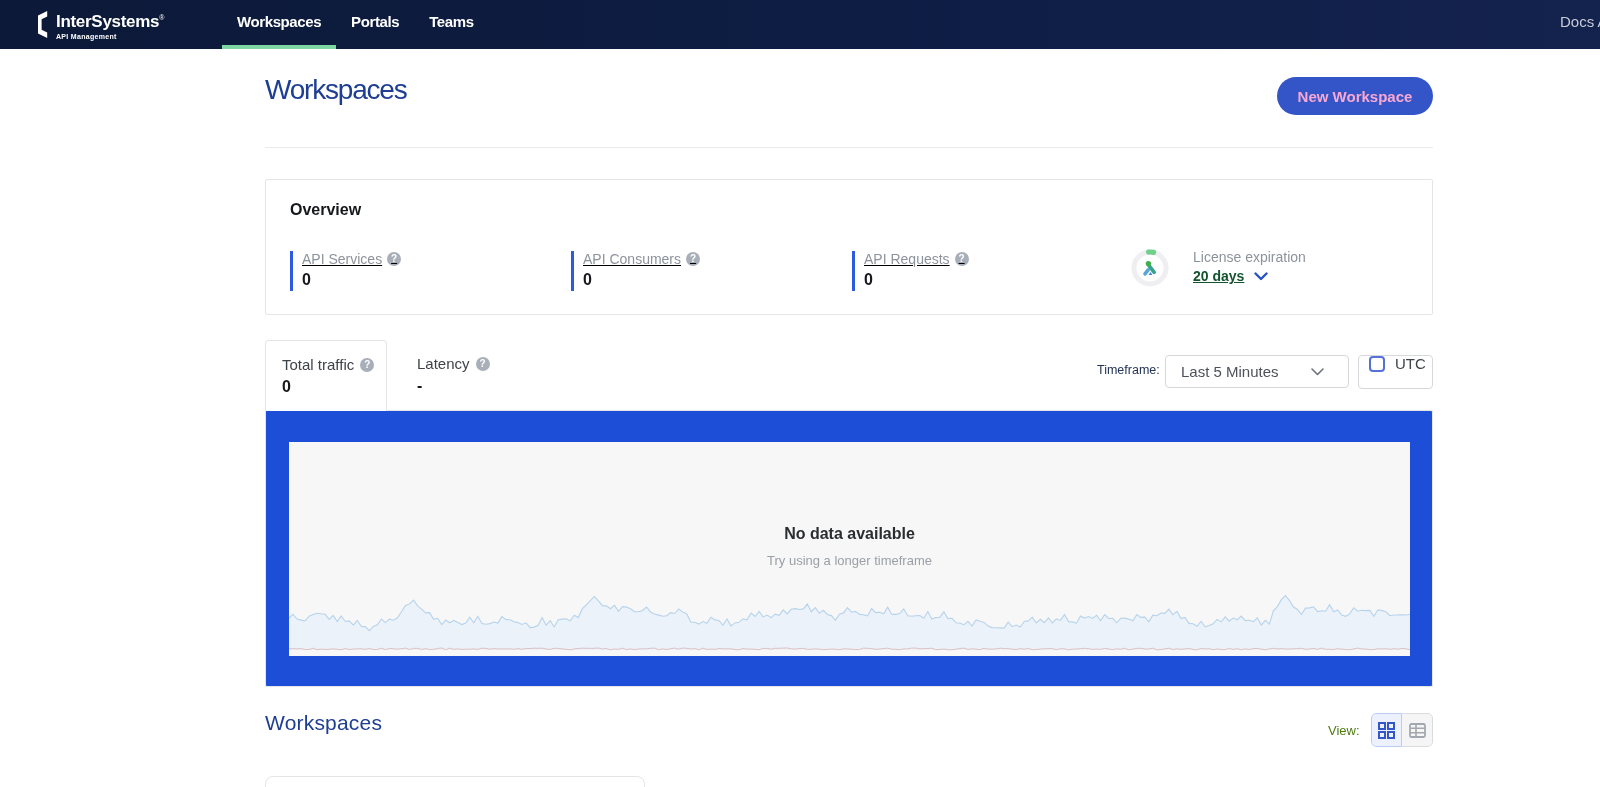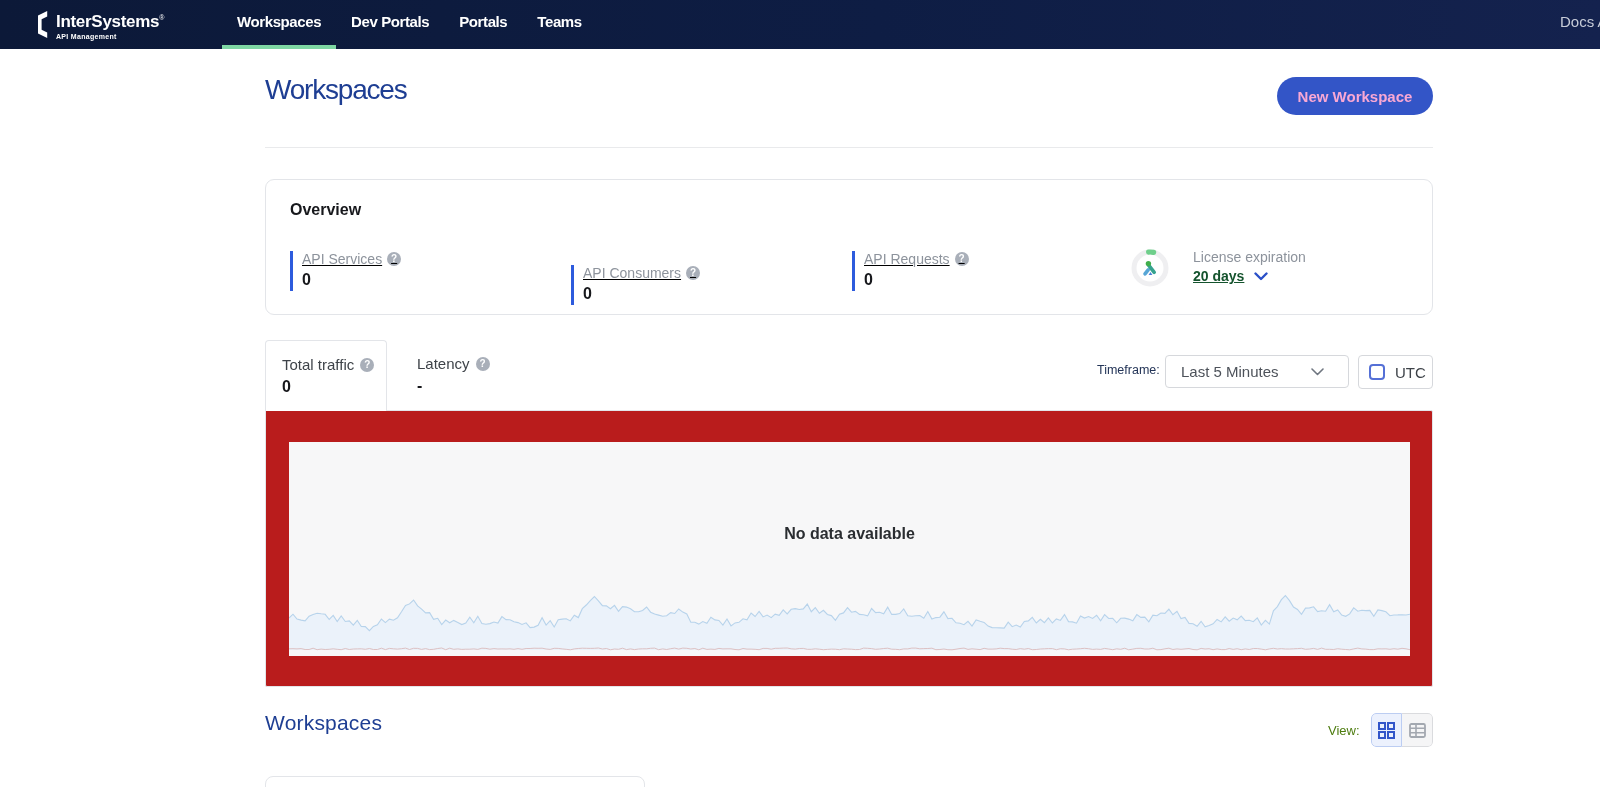--- a/index.html
+++ b/index.html
@@ -50,29 +50,29 @@
     font-size: 15px; font-weight: bold; cursor: pointer;
   }
   .header-divider {
     position: absolute; left: 265px; top: 147px; width: 1168px; height: 1px;
     background: #e9eaec;
   }
 
   
   .overview-card {
     position: absolute; left: 265px; top: 179px; width: 1168px; height: 136px;
-    background: #ffffff; border: 1px solid #e3e5e9; border-radius: 9px;
+    background: #ffffff; border: 1px solid #e3e5e9; border-radius: 2px;
   }
   .overview-title {
     position: absolute; left: 24px; top: 21px;
     font-size: 16px; font-weight: bold; color: #17181c;
   }
   .metric { position: absolute; top: 71px; border-left: 3px solid #2d5bdd; padding-left: 9px; height: 40px; }
   .metric-1 { left: 24px; }
-  .metric-2 { left: 305px; margin-top: 14px; }
+  .metric-2 { left: 305px; }
   .metric-3 { left: 586px; }
   .metric-label-row { display: flex; align-items: center; gap: 5px; text-decoration: underline; }
   .metric-label { font-size: 14px; color: #8d939c; }
   .metric-value { font-size: 16px; font-weight: bold; color: #17181c; margin-top: 4px; }
   .help-icon {
     width: 14px; height: 14px; border-radius: 50%; background: #a9afb9;
     color: #ffffff; font-size: 10px; font-weight: bold; line-height: 14px;
     text-align: center; display: inline-block; flex: 0 0 auto;
   }
   .license { position: absolute; left: 865px; top: 69px; display: flex; gap: 24px; }
@@ -99,32 +99,32 @@
   }
   .timeframe-select {
     position: absolute; left: 1165px; top: 355px; width: 184px; height: 33px;
     border: 1px solid #d6d8dc; border-radius: 4px; background: #ffffff;
     display: flex; align-items: center; padding: 0 24px 0 15px; cursor: pointer;
   }
   .timeframe-select-value { font-size: 15px; color: #4d525a; flex: 1 1 auto; }
   .utc-box {
     position: absolute; left: 1358px; top: 355px; width: 75px; height: 23px;
     border: 1px solid #d6d8dc; border-radius: 4px; background: #ffffff;
-    display: flex; align-items: center; padding: 16px 10px; gap: 10px; cursor: pointer;
+    display: flex; align-items: flex-end; padding: 16px 10px; gap: 10px; cursor: pointer;
   }
   .utc-checkbox {
     width: 16px; height: 16px; border: 2px solid #5570d6; border-radius: 4px;
     background: #ffffff; flex: 0 0 auto; cursor: pointer;
   }
   .utc-label { font-size: 15px; color: #3e4349; }
 
   
   .traffic-panel {
     position: absolute; left: 265px; top: 410px; width: 1168px; height: 277px;
-    background: #b91c1c; border: 1px solid #e3e5e9; border-radius: 0 2px 2px 2px; z-index: 1;
+    background: #1d4ed8; border: 1px solid #e3e5e9; border-radius: 0 2px 2px 2px; z-index: 1;
   }
   .plot-area {
     position: absolute; left: 23px; top: 31px; width: 1121px; height: 214px;
     background: #f7f7f8; overflow: hidden;
   }
   .plot-empty { position: absolute; left: 0; top: 83px; width: 100%; text-align: center; }
   .plot-empty-title { font-size: 16px; font-weight: bold; color: #2a2d31; }
   .plot-empty-sub { font-size: 13px; color: #9aa0a5; margin-top: 10px; }
   .sparkline { position: absolute; left: 0; bottom: 0; width: 1121px; height: 64px; display: block; }
 
@@ -161,23 +161,20 @@
         <path d="M0 4.4 L9.2 0 L9.2 5.6 L3.6 8.2 L3.6 18.8 L9.2 21.4 L9.2 27 L0 22.6 Z" fill="#ffffff"></path>
       </svg>
       <div class="logo-text">
         <div class="logo-brand"><span>InterSystems</span><span class="logo-reg">®</span></div>
         <div class="logo-sub">API Management</div>
       </div>
     </div>
     <ul class="nav-items">
       <li class="nav-item active">
           <span>Workspaces</span>
-        </li>
-      <li class="nav-item">
-          <span>Dev Portals</span>
         </li>
       <li class="nav-item">
           <span>Portals</span>
         </li>
       <li class="nav-item">
           <span>Teams</span>
         </li>
     </ul>
     <div class="navbar-docs">Docs A</div>
   </header>
@@ -258,20 +255,21 @@
   </div>
   <div class="utc-box">
     <span class="utc-checkbox"></span>
     <span class="utc-label">UTC</span>
   </div>
 
   <section class="traffic-panel">
     <div class="plot-area">
       <div class="plot-empty">
         <div class="plot-empty-title">No data available</div>
+        <div class="plot-empty-sub">Try using a longer timeframe</div>
       </div>
       <svg class="sparkline" id="sparkline" viewBox="0 0 1121 64" preserveAspectRatio="none">
           <polygon points="0,58 0.0,26 4.0,22.2 8.0,27.1 12.1,28.1 16.1,28.9 20.1,24.2 24.1,22.4 28.1,21.2 32.1,21.8 36.2,22.3 40.2,27.5 44.2,23.4 48.2,29.6 52.2,24 56.3,29.5 60.3,28.9 64.3,33.2 68.3,28.4 72.3,34.5 76.3,34.6 80.4,38.7 84.4,34.4 88.4,32.7 92.4,27 96.4,30.6 100.4,27.2 104.5,28.2 108.5,25.8 112.5,19.8 116.5,13.5 120.5,11.9 124.6,8 128.6,13.8 132.6,17.1 136.6,20.9 140.6,20.6 144.6,27.3 148.7,26.3 152.7,32.6 156.7,28.1 160.7,30.8 164.7,28.4 168.8,30.5 172.8,32.6 176.8,31.1 180.8,25.2 184.8,30.8 188.8,24.3 192.9,31.5 196.9,32.3 200.9,31.6 204.9,30 208.9,31 212.9,24.6 217.0,27.6 221.0,27.8 225.0,29.8 229.0,30.6 233.0,32.4 237.1,30.8 241.1,35.6 245.1,35.1 249.1,33.3 253.1,25.7 257.1,33.1 261.2,28.7 265.2,35 269.2,27.7 273.2,27.1 277.2,26.8 281.3,28.9 285.3,23.3 289.3,25.6 293.3,16.7 297.3,13 301.3,8.6 305.4,4.5 309.4,8.8 313.4,13.7 317.4,13.9 321.4,16.7 325.5,13.4 329.5,19.4 333.5,14.6 337.5,15.1 341.5,16.7 345.5,19.8 349.6,19.8 353.6,18.4 357.6,15 361.6,20.2 365.6,22 369.6,23.1 373.7,24.2 377.7,23.8 381.7,20.6 385.7,21.5 389.7,17 393.8,20.1 397.8,21.9 401.8,30.2 405.8,30.3 409.8,32.1 413.8,29.5 417.9,31.3 421.9,25.2 425.9,27.9 429.9,28.5 433.9,33 438.0,27 442.0,33.9 446.0,30.9 450.0,30.3 454.0,26.8 458.0,27.8 462.1,21 466.1,24.5 470.1,19.5 474.1,24.9 478.1,23.1 482.2,25.6 486.2,22.1 490.2,23.3 494.2,17.9 498.2,21.9 502.2,17.3 506.3,16.6 510.3,17.5 514.3,16.9 518.3,12.1 522.3,19.7 526.3,15.6 530.4,21.2 534.4,18.3 538.4,22.5 542.4,23.6 546.4,28.3 550.5,22.1 554.5,20.9 558.5,15.7 562.5,20.2 566.5,19.4 570.5,22.4 574.6,22.7 578.6,23.9 582.6,16.5 586.6,20.6 590.6,20.2 594.7,21.8 598.7,15.2 602.7,22.4 606.7,22.4 610.7,21.6 614.7,17 618.8,23.7 622.8,24.3 626.8,23.8 630.8,23.5 634.8,26.3 638.8,19.5 642.9,27 646.9,25.6 650.9,25.2 654.9,19.8 658.9,26.6 663.0,26.3 667.0,30.8 671.0,31.3 675.0,32.7 679.0,29.3 683.0,34.1 687.1,27.9 691.1,29.3 695.1,30.4 699.1,34.1 703.1,35.6 707.2,35.8 711.2,35.9 715.2,36.1 719.2,30.2 723.2,34.7 727.2,33.1 731.3,35 735.3,29.5 739.3,28.9 743.3,25.4 747.3,31 751.4,27.3 755.4,30.7 759.4,25.9 763.4,31 767.4,26.9 771.4,28.4 775.5,22.6 779.5,29.6 783.5,29.9 787.5,31.2 791.5,24.1 795.5,26.1 799.6,24.6 803.6,26.4 807.6,23.2 811.6,28.8 815.6,22.7 819.7,26.5 823.7,26.4 827.7,30.8 831.7,26.3 835.7,26.1 839.7,27.1 843.8,28.8 847.8,22.6 851.8,25.4 855.8,25.1 859.8,29.8 863.9,23.1 867.9,23.7 871.9,21 875.9,21.4 879.9,17.2 883.9,22.7 888.0,19.3 892.0,26.5 896.0,25.5 900.0,31.4 904.0,31.7 908.1,34.3 912.1,29.3 916.1,34.8 920.1,33.4 924.1,31.8 928.1,27.5 932.2,29.9 936.2,24.8 940.2,29.2 944.2,26.1 948.2,27.8 952.2,24.1 956.3,28.6 960.3,28.3 964.3,29.7 968.3,25.9 972.3,33 976.4,28.3 980.4,32.1 984.4,18.8 988.4,14.6 992.4,7.7 996.4,3.5 1000.5,8.6 1004.5,15.1 1008.5,17.4 1012.5,22.4 1016.5,16.1 1020.6,15.9 1024.6,14.8 1028.6,19.6 1032.6,18.7 1036.6,19.2 1040.6,12.6 1044.7,19.7 1048.7,18 1052.7,23.1 1056.7,24.3 1060.7,21.9 1064.7,15.9 1068.8,19.2 1072.8,18.2 1076.8,18.6 1080.8,18.4 1084.8,24.3 1088.9,17.9 1092.9,18.6 1096.9,19.8 1100.9,23.7 1104.9,23 1108.9,22.9 1113.0,22.7 1117.0,23 1121.0,22.2 1121,58" fill="#e9f1f9" opacity="0.9"></polygon>
           <polyline points="0.0,26 4.0,22.2 8.0,27.1 12.1,28.1 16.1,28.9 20.1,24.2 24.1,22.4 28.1,21.2 32.1,21.8 36.2,22.3 40.2,27.5 44.2,23.4 48.2,29.6 52.2,24 56.3,29.5 60.3,28.9 64.3,33.2 68.3,28.4 72.3,34.5 76.3,34.6 80.4,38.7 84.4,34.4 88.4,32.7 92.4,27 96.4,30.6 100.4,27.2 104.5,28.2 108.5,25.8 112.5,19.8 116.5,13.5 120.5,11.9 124.6,8 128.6,13.8 132.6,17.1 136.6,20.9 140.6,20.6 144.6,27.3 148.7,26.3 152.7,32.6 156.7,28.1 160.7,30.8 164.7,28.4 168.8,30.5 172.8,32.6 176.8,31.1 180.8,25.2 184.8,30.8 188.8,24.3 192.9,31.5 196.9,32.3 200.9,31.6 204.9,30 208.9,31 212.9,24.6 217.0,27.6 221.0,27.8 225.0,29.8 229.0,30.6 233.0,32.4 237.1,30.8 241.1,35.6 245.1,35.1 249.1,33.3 253.1,25.7 257.1,33.1 261.2,28.7 265.2,35 269.2,27.7 273.2,27.1 277.2,26.8 281.3,28.9 285.3,23.3 289.3,25.6 293.3,16.7 297.3,13 301.3,8.6 305.4,4.5 309.4,8.8 313.4,13.7 317.4,13.9 321.4,16.7 325.5,13.4 329.5,19.4 333.5,14.6 337.5,15.1 341.5,16.7 345.5,19.8 349.6,19.8 353.6,18.4 357.6,15 361.6,20.2 365.6,22 369.6,23.1 373.7,24.2 377.7,23.8 381.7,20.6 385.7,21.5 389.7,17 393.8,20.1 397.8,21.9 401.8,30.2 405.8,30.3 409.8,32.1 413.8,29.5 417.9,31.3 421.9,25.2 425.9,27.9 429.9,28.5 433.9,33 438.0,27 442.0,33.9 446.0,30.9 450.0,30.3 454.0,26.8 458.0,27.8 462.1,21 466.1,24.5 470.1,19.5 474.1,24.9 478.1,23.1 482.2,25.6 486.2,22.1 490.2,23.3 494.2,17.9 498.2,21.9 502.2,17.3 506.3,16.6 510.3,17.5 514.3,16.9 518.3,12.1 522.3,19.7 526.3,15.6 530.4,21.2 534.4,18.3 538.4,22.5 542.4,23.6 546.4,28.3 550.5,22.1 554.5,20.9 558.5,15.7 562.5,20.2 566.5,19.4 570.5,22.4 574.6,22.7 578.6,23.9 582.6,16.5 586.6,20.6 590.6,20.2 594.7,21.8 598.7,15.2 602.7,22.4 606.7,22.4 610.7,21.6 614.7,17 618.8,23.7 622.8,24.3 626.8,23.8 630.8,23.5 634.8,26.3 638.8,19.5 642.9,27 646.9,25.6 650.9,25.2 654.9,19.8 658.9,26.6 663.0,26.3 667.0,30.8 671.0,31.3 675.0,32.7 679.0,29.3 683.0,34.1 687.1,27.9 691.1,29.3 695.1,30.4 699.1,34.1 703.1,35.6 707.2,35.8 711.2,35.9 715.2,36.1 719.2,30.2 723.2,34.7 727.2,33.1 731.3,35 735.3,29.5 739.3,28.9 743.3,25.4 747.3,31 751.4,27.3 755.4,30.7 759.4,25.9 763.4,31 767.4,26.9 771.4,28.4 775.5,22.6 779.5,29.6 783.5,29.9 787.5,31.2 791.5,24.1 795.5,26.1 799.6,24.6 803.6,26.4 807.6,23.2 811.6,28.8 815.6,22.7 819.7,26.5 823.7,26.4 827.7,30.8 831.7,26.3 835.7,26.1 839.7,27.1 843.8,28.8 847.8,22.6 851.8,25.4 855.8,25.1 859.8,29.8 863.9,23.1 867.9,23.7 871.9,21 875.9,21.4 879.9,17.2 883.9,22.7 888.0,19.3 892.0,26.5 896.0,25.5 900.0,31.4 904.0,31.7 908.1,34.3 912.1,29.3 916.1,34.8 920.1,33.4 924.1,31.8 928.1,27.5 932.2,29.9 936.2,24.8 940.2,29.2 944.2,26.1 948.2,27.8 952.2,24.1 956.3,28.6 960.3,28.3 964.3,29.7 968.3,25.9 972.3,33 976.4,28.3 980.4,32.1 984.4,18.8 988.4,14.6 992.4,7.7 996.4,3.5 1000.5,8.6 1004.5,15.1 1008.5,17.4 1012.5,22.4 1016.5,16.1 1020.6,15.9 1024.6,14.8 1028.6,19.6 1032.6,18.7 1036.6,19.2 1040.6,12.6 1044.7,19.7 1048.7,18 1052.7,23.1 1056.7,24.3 1060.7,21.9 1064.7,15.9 1068.8,19.2 1072.8,18.2 1076.8,18.6 1080.8,18.4 1084.8,24.3 1088.9,17.9 1092.9,18.6 1096.9,19.8 1100.9,23.7 1104.9,23 1108.9,22.9 1113.0,22.7 1117.0,23 1121.0,22.2" fill="none" stroke="#b7d3eb" stroke-width="1.1"></polyline>
           <polyline points="0.0,56.8 4.0,56.7 8.0,56.9 12.1,56.6 16.1,57.5 20.1,57.5 24.1,56.2 28.1,57.7 32.1,57.1 36.2,57.5 40.2,57.3 44.2,56.8 48.2,57.3 52.2,57.7 56.3,56.5 60.3,57.5 64.3,57 68.3,56.9 72.3,56.8 76.3,57.3 80.4,56.5 84.4,57.5 88.4,57.5 92.4,56.2 96.4,57.6 100.4,56.4 104.5,56.8 108.5,57.1 112.5,56.7 116.5,56.1 120.5,57.5 124.6,56.3 128.6,56.4 132.6,57.4 136.6,56.6 140.6,57.6 144.6,57.3 148.7,56.5 152.7,56 156.7,57.7 160.7,56.2 164.7,57.3 168.8,56.9 172.8,57.4 176.8,57.2 180.8,57.2 184.8,56.9 188.8,57.4 192.9,56.2 196.9,56.4 200.9,57.2 204.9,56.6 208.9,57 212.9,56.9 217.0,57 221.0,56.8 225.0,57.3 229.0,56.6 233.0,57.3 237.1,56.5 241.1,56.5 245.1,56.2 249.1,56.3 253.1,56.2 257.1,57 261.2,57.4 265.2,56.3 269.2,56.4 273.2,56.9 277.2,57.3 281.3,57.8 285.3,56.9 289.3,56.5 293.3,56.2 297.3,56.3 301.3,56.4 305.4,56.3 309.4,56 313.4,57 317.4,56.5 321.4,57.8 325.5,57 329.5,57.3 333.5,56.2 337.5,57.6 341.5,56.9 345.5,57.6 349.6,57 353.6,56.8 357.6,56.8 361.6,56.3 365.6,56.1 369.6,57.7 373.7,56.9 377.7,57.5 381.7,56.7 385.7,56.1 389.7,57.1 393.8,56.1 397.8,56.3 401.8,57 405.8,56.5 409.8,57.8 413.8,56.2 417.9,57.4 421.9,57.1 425.9,57.4 429.9,56.4 433.9,56.9 438.0,56.8 442.0,56.8 446.0,57.5 450.0,57.8 454.0,56.5 458.0,57.1 462.1,57.1 466.1,57.3 470.1,57.7 474.1,56.4 478.1,56.4 482.2,57.2 486.2,56.3 490.2,56.3 494.2,56.1 498.2,56 502.2,56.8 506.3,57.1 510.3,56.5 514.3,56.4 518.3,57.3 522.3,57.3 526.3,56.8 530.4,57.2 534.4,57.7 538.4,57.4 542.4,57.1 546.4,57.2 550.5,57.7 554.5,56.8 558.5,57 562.5,57.2 566.5,57.6 570.5,57.5 574.6,56.1 578.6,56.3 582.6,56.6 586.6,57.3 590.6,57 594.7,56.5 598.7,56.2 602.7,57.2 606.7,57.3 610.7,57.7 614.7,56.9 618.8,56.9 622.8,56.1 626.8,56.1 630.8,56.8 634.8,56.6 638.8,56.5 642.9,56.2 646.9,57.7 650.9,57.5 654.9,57 658.9,57.7 663.0,57.8 667.0,57.2 671.0,56.5 675.0,56.1 679.0,57.4 683.0,56.8 687.1,57.2 691.1,57.6 695.1,56.3 699.1,57.1 703.1,57.1 707.2,56.9 711.2,56.2 715.2,56.6 719.2,56.6 723.2,57.2 727.2,57.5 731.3,56.6 735.3,57.2 739.3,56.5 743.3,57.7 747.3,57.5 751.4,57 755.4,56.8 759.4,56.6 763.4,56.6 767.4,57.7 771.4,56.7 775.5,56.9 779.5,57.8 783.5,57.2 787.5,57 791.5,56.7 795.5,56.3 799.6,56.7 803.6,57.4 807.6,57.1 811.6,57.4 815.6,56.4 819.7,57 823.7,57.7 827.7,56.8 831.7,57.3 835.7,56.2 839.7,57.8 843.8,57.1 847.8,56.4 851.8,56.3 855.8,57 859.8,57 863.9,56.2 867.9,57.8 871.9,57.6 875.9,56.8 879.9,56.2 883.9,57.5 888.0,56.9 892.0,57.3 896.0,56.9 900.0,56.5 904.0,57.5 908.1,57.8 912.1,56.4 916.1,57 920.1,56.7 924.1,57.7 928.1,56.9 932.2,57.6 936.2,57.6 940.2,56.5 944.2,57.4 948.2,56.7 952.2,57.7 956.3,56.9 960.3,57.5 964.3,56.5 968.3,56.5 972.3,57.1 976.4,57.8 980.4,56.9 984.4,56.3 988.4,57 992.4,56.6 996.4,57 1000.5,57 1004.5,56.8 1008.5,56.6 1012.5,56.3 1016.5,57.3 1020.6,57 1024.6,56.4 1028.6,57.4 1032.6,56.1 1036.6,57.3 1040.6,57.3 1044.7,57.5 1048.7,56.7 1052.7,57.2 1056.7,57.5 1060.7,57.8 1064.7,56.9 1068.8,56.1 1072.8,56.9 1076.8,57.1 1080.8,57.6 1084.8,57.6 1088.9,56.8 1092.9,56.9 1096.9,56.8 1100.9,57.3 1104.9,56.7 1108.9,57.2 1113.0,56.3 1117.0,56.8 1121.0,57.7" fill="none" stroke="#ddc0c2" stroke-width="1"></polyline>
         </svg>
     </div>
   </section>
 
   <h2 class="ws-title">Workspaces</h2>

